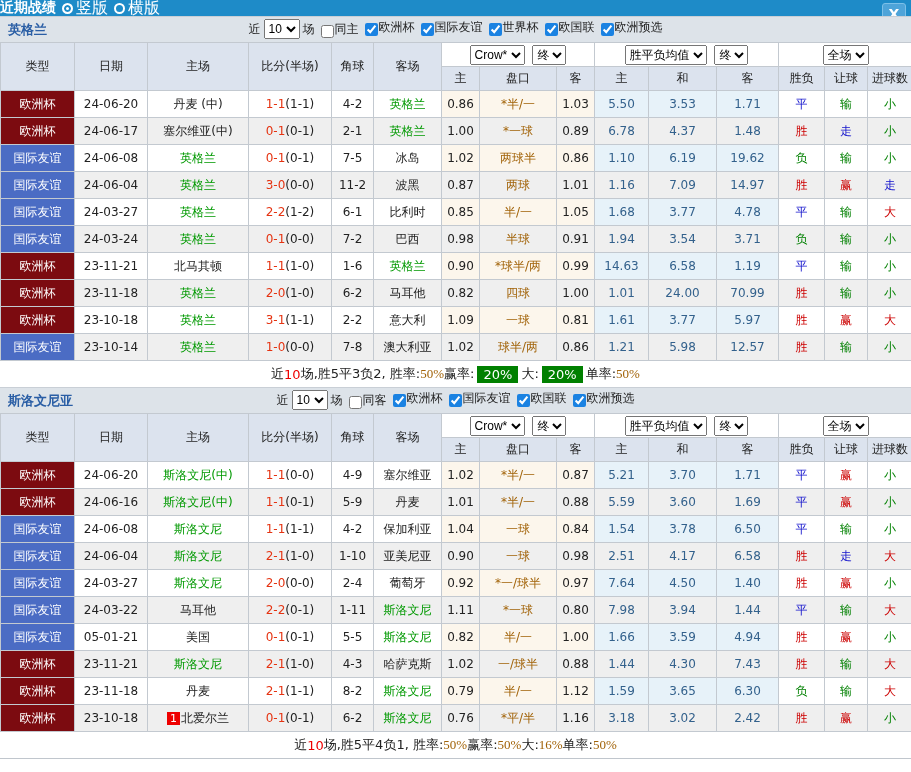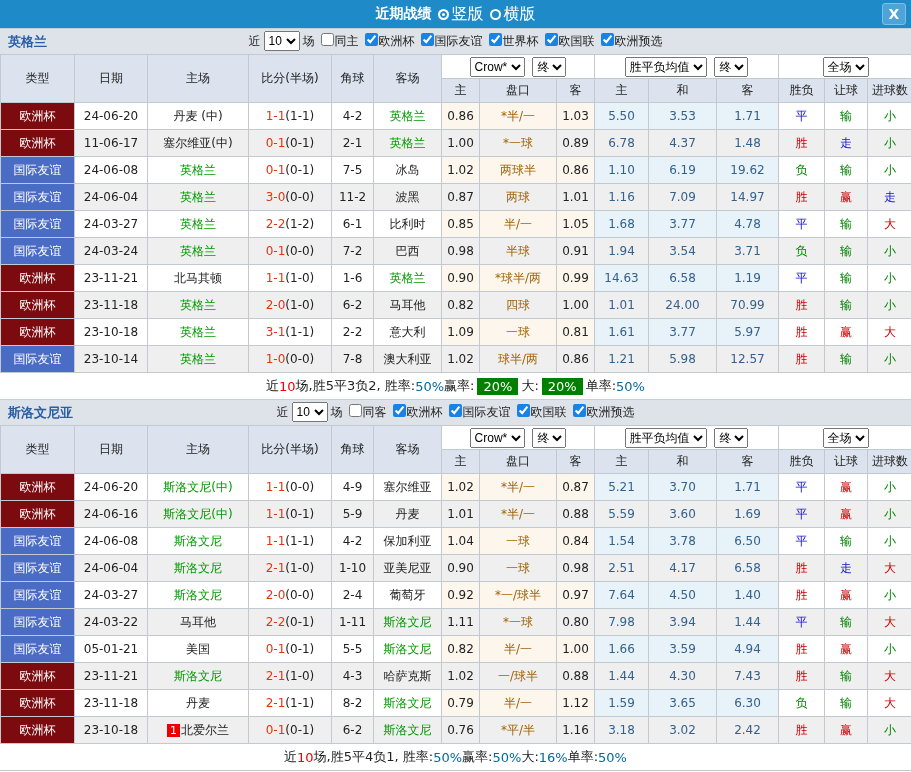--- a/index.html
+++ b/index.html
@@ -1,32 +1,32 @@
 <!DOCTYPE html>
 <html><head>
 <meta charset="utf-8">
 <style>
   * { box-sizing: border-box; margin: 0; padding: 0; }
   body { font-family: "DejaVu Sans", "Liberation Sans", sans-serif; background:#fff; }
   #app { width: 911px; border-bottom:1px solid #c0c6cd; }
 
   
-  .titlebar { position:relative; height:28px; background:#1e8bc8; display:flex; align-items:center; justify-content:center; color:#fff; }
+  .titlebar { position:relative; height:16px; background:#1e8bc8; display:flex; align-items:center; justify-content:flex-start; color:#fff; }
   .titlebar .ttl { font-weight:bold; font-size:14px; }
   .vopt { display:inline-flex; align-items:center; margin-left:6px; font-size:16px; cursor:pointer; }
   .radio { display:inline-block; width:11px; height:11px; border:2px solid #fff; border-radius:50%; margin-right:3px; background:transparent; }
   .radio.on { background:#fff; box-shadow:inset 0 0 0 2px #1e8bc8, inset 0 0 0 6px #fff; }
   .closebtn { position:absolute; right:5px; top:3px; width:24px; height:22px; background:#4ea4d9; border:1px solid #7cc0e8; border-radius:3px; color:#fff; font-weight:bold; font-size:14px; line-height:20px; text-align:center; cursor:pointer; }
 
   
   .filterbar { position:relative; height:26px; background:#dde3e9; border-top:1px solid #c9cfd6; }
   .teamname { position:absolute; left:8px; top:4px; font-size:13px; font-weight:bold; color:#2a5ea5; }
   .fctrls { position:absolute; left:50%; top:2px; transform:translateX(-50%); display:flex; align-items:center; white-space:nowrap; font-size:12px; color:#222; }
   .fctrls select { height:20px; font-size:12px; margin:0 3px; }
-  .cb { display:inline-flex; align-items:flex-start; margin-left:6px; cursor:pointer; }
+  .cb { display:inline-flex; align-items:flex-end; margin-left:6px; cursor:pointer; }
   .cb input { width:13px; height:13px; accent-color:#1a82e2; margin-right:1px; }
 
   
   table.grid { border-collapse:collapse; table-layout:fixed; width:911px; font-size:12px; }
   .grid th, .grid td { border:1px solid #c3c9d0; text-align:center; padding:0; overflow:hidden; white-space:nowrap; }
   .grid thead th { background:#dce3ee; font-weight:normal; color:#222; height:24px; }
   .grid thead th.selcell { background:#fff; }
   .grid thead select { height:20px; font-size:12px; margin:0 2px; }
   .grid tbody td { height:27px; background:#fff; color:#222; }
   .grid tbody tr.alt td { background:#efefef; }
@@ -36,21 +36,21 @@
   .grid tbody td.blue { background:#e7f2f9; color:#33618c; }
   .hl { color:#009900; }
   .ft { color:#e53311; }
   .ht { color:#222; }
   .redcard { display:inline-block; background:#ee0000; color:#fff; font-size:11px; line-height:13px; padding:0 3px; margin-right:1px; }
 
   
   .summary { height:26px; display:flex; align-items:center; justify-content:center; font-size:13px; background:#fff; }
   .sum-plain { color:#222; }
   .sum-red { color:#ee0000; }
-  .sum-blue { color:#0369a1; }
+  .sum-blue { color:#a16207;font-family:Liberation Serif, serif; }
   .sum-badge { background:#008000; color:#fff; padding:1px 6px; margin:0 3px; }
 </style>
 </head>
 <body>
 
 <div id="app">
 
   <div class="titlebar">
     <span class="ttl">近期战绩</span>
     <span class="vopt">
@@ -156,21 +156,21 @@
           <td class="cream">1.03</td>
           <td class="blue">5.50</td>
           <td class="blue">3.53</td>
           <td class="blue">1.71</td>
           <td class="res" style="color: rgb(17, 17, 204);">平</td>
           <td class="res" style="color: rgb(0, 128, 0);">输</td>
           <td class="res" style="color: rgb(0, 128, 0);">小</td>
         </tr>
         <tr class="alt">
           <td class="ctype" style="background: rgb(124, 11, 16);">欧洲杯</td>
-          <td class="">11-06-17</td>
+          <td class="">24-06-17</td>
           <td class=""><span>塞尔维亚(中)</span></td>
           <td class=""><span class="ft">0-1</span><span class="ht">(0-1)</span></td>
           <td class="">2-1</td>
           <td class=""><span class="hl">英格兰</span></td>
           <td class="cream">1.00</td>
           <td class="cream hcap">*一球</td>
           <td class="cream">0.89</td>
           <td class="blue">6.78</td>
           <td class="blue">4.37</td>
           <td class="blue">1.48</td>

